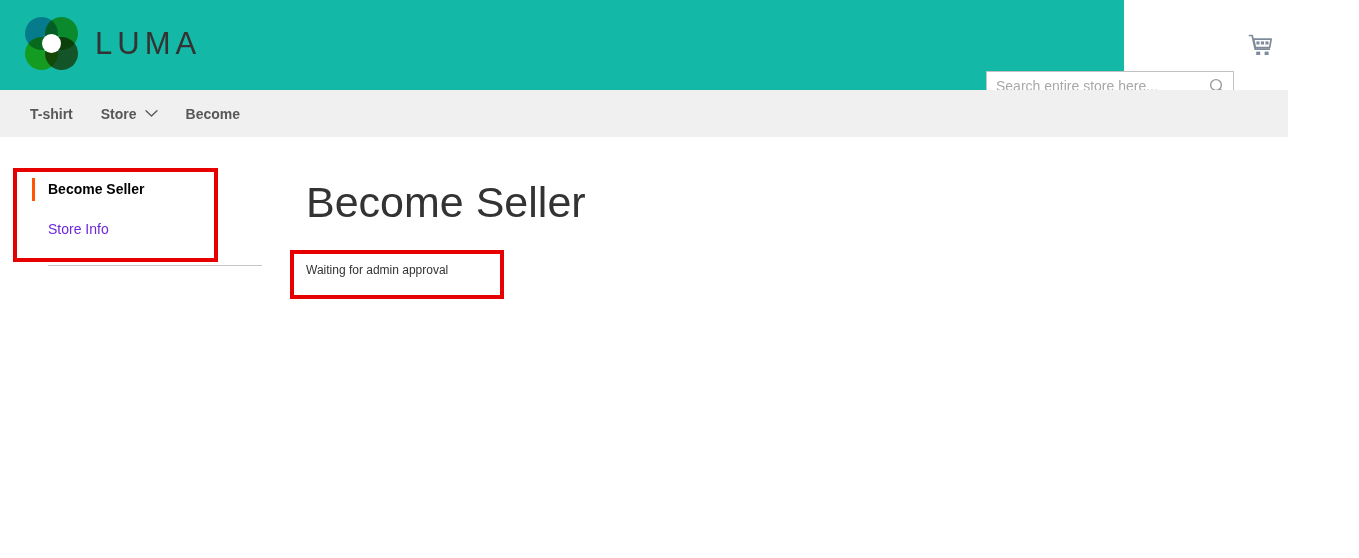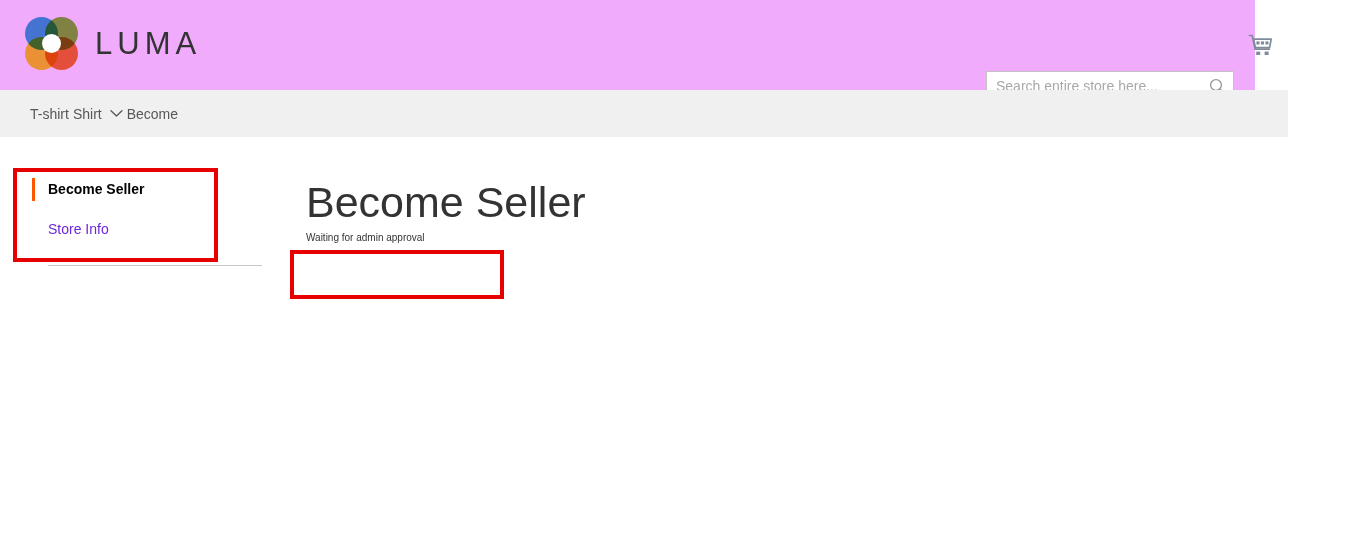--- a/index.html
+++ b/index.html
@@ -14,23 +14,23 @@
     overflow: hidden;
     font-family: "Liberation Sans", sans-serif;
     color: #333333;
     -webkit-font-smoothing: antialiased;
   }
 
   
   #page-header {
     position: absolute;
     left: 0; top: 0;
-    width: 1255px;
+    width: 1124px;
     height: 90px;
-    background: #f0abfc;
+    background: #14b8a6;
   }
 
   #brand-logo {
     position: absolute;
     left: 25px;
     top: 17px;
     display: flex;
     align-items: center;
     text-decoration: none;
   }
@@ -139,23 +139,23 @@
     height: 47px;
   }
   #main-nav li {
     margin: 0;
     padding: 0;
   }
   .nav-link {
     display: flex;
     align-items: center;
     height: 47px;
-    padding: 0 2px;
+    padding: 0 14px;
     font-size: 14px;
-    font-weight: normal;
+    font-weight: bold;
     color: #575757;
     text-decoration: none;
     cursor: pointer;
     white-space: nowrap;
   }
   #nav-item-t-shirt .nav-link { padding-left: 30px; }
   .nav-caret {
     display: inline-block;
     margin-left: 8px;
     line-height: 0;
@@ -210,21 +210,22 @@
   }
   #page-title {
     margin: 0;
     font-size: 43px;
     font-weight: 300;
     line-height: 52px;
     color: #333333;
     letter-spacing: 0px;
   }
   #approval-message {
-    font-size: 10px;
+    margin-top: 32px;
+    font-size: 12px;
     line-height: 20px;
     color: #333333;
   }
 
   
   .annotation-box {
     position: absolute;
     border: 4px solid #e60000;
     box-sizing: border-box;
     pointer-events: none;
@@ -284,21 +285,21 @@
 
 <nav id="main-nav">
   <ul>
     <li id="nav-item-t-shirt">
       <a class="nav-link" href="#">
         <span>T-shirt</span>
       </a>
     </li>
     <li id="nav-item-shirt">
       <a class="nav-link" href="#">
-        <span>Shirt</span>
+        <span>Store</span>
         <span class="nav-caret">
           <svg width="13" height="9" viewBox="0 0 13 9">
             <path d="M1 1.8 L6.5 7 L12 1.8" fill="none" stroke="#575757" stroke-width="1.3" stroke-linecap="round" stroke-linejoin="round"></path>
           </svg>
         </span>
       </a>
     </li>
     <li id="nav-item-jeens">
       <a class="nav-link" href="#">
         <span>Become</span>

